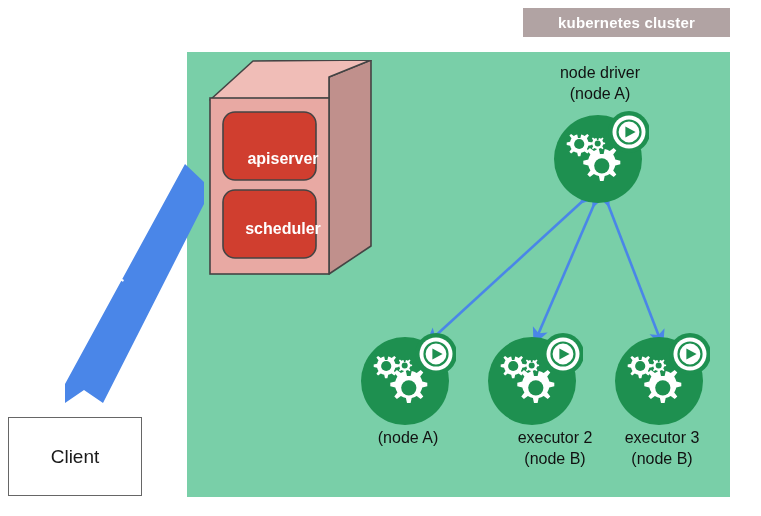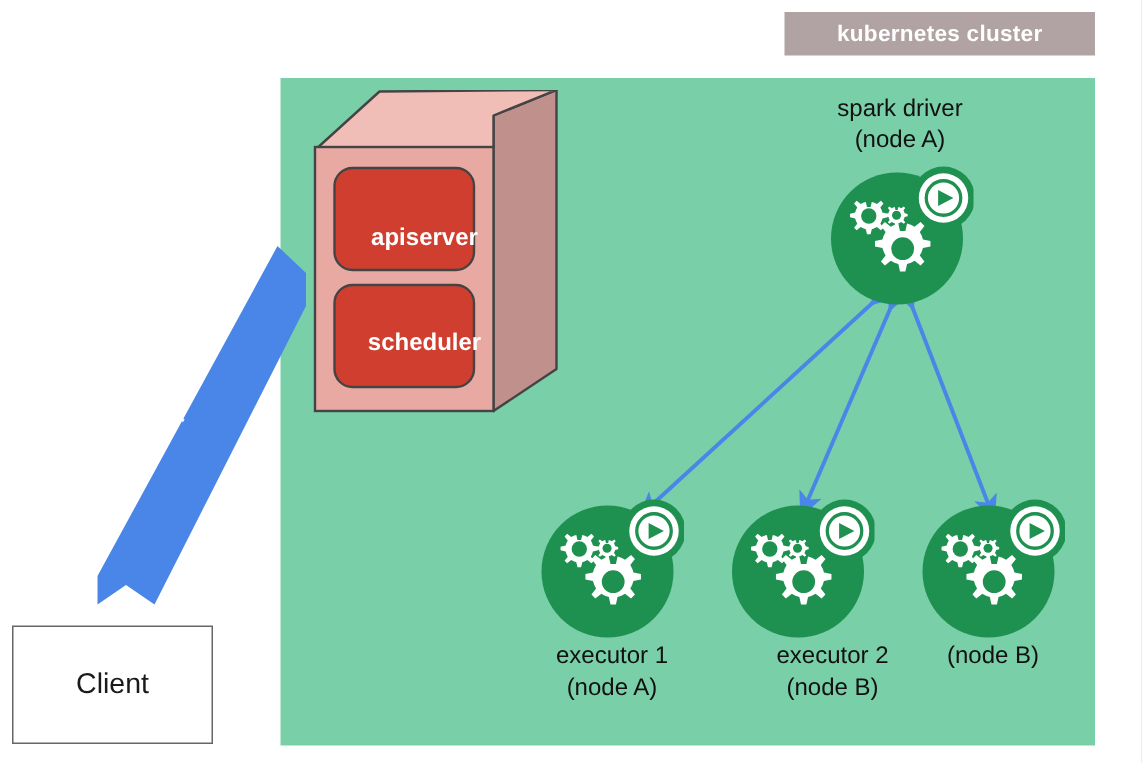--- a/index.html
+++ b/index.html
@@ -213,21 +213,21 @@
         <path d="M47,46 l3.6,0 1.1,-5.0 a17,17 0 0 1 5.0,2.1 l4.0,-3.1 2.6,2.6 -3.1,4.0 a17,17 0 0 1 2.1,5.0 l5.0,1.1 0,3.6 -5.0,1.1 a17,17 0 0 1 -2.1,5.0 l3.1,4.0 -2.6,2.6 -4.0,-3.1 a17,17 0 0 1 -5.0,2.1 l-1.1,5.0 -3.6,0 -1.1,-5.0 a17,17 0 0 1 -5.0,-2.1 l-4.0,3.1 -2.6,-2.6 3.1,-4.0 a17,17 0 0 1 -2.1,-5.0 l-5.0,-1.1 0,-3.6 5.0,-1.1 a17,17 0 0 1 2.1,-5.0 l-3.1,-4.0 2.6,-2.6 4.0,3.1 a17,17 0 0 1 5.0,-2.1 z"></path>
         <circle cx="48.8" cy="57.8" r="7.6" fill="#1e9050"></circle>
         <path d="M25,30 l2.4,0 0.8,-3.4 a11.5,11.5 0 0 1 3.4,1.4 l2.7,-2.1 1.7,1.7 -2.1,2.7 a11.5,11.5 0 0 1 1.4,3.4 l3.4,0.8 0,2.4 -3.4,0.8 a11.5,11.5 0 0 1 -1.4,3.4 l2.1,2.7 -1.7,1.7 -2.7,-2.1 a11.5,11.5 0 0 1 -3.4,1.4 l-0.8,3.4 -2.4,0 -0.8,-3.4 a11.5,11.5 0 0 1 -3.4,-1.4 l-2.7,2.1 -1.7,-1.7 2.1,-2.7 a11.5,11.5 0 0 1 -1.4,-3.4 l-3.4,-0.8 0,-2.4 3.4,-0.8 a11.5,11.5 0 0 1 1.4,-3.4 l-2.1,-2.7 1.7,-1.7 2.7,2.1 a11.5,11.5 0 0 1 3.4,-1.4 z"></path>
         <circle cx="26.2" cy="36.0" r="5.1" fill="#1e9050"></circle>
         <path d="M44,32 l1.4,0 0.5,-2.0 a6.8,6.8 0 0 1 2.0,0.8 l1.6,-1.2 1.0,1.0 -1.2,1.6 a6.8,6.8 0 0 1 0.8,2.0 l2.0,0.5 0,1.4 -2.0,0.5 a6.8,6.8 0 0 1 -0.8,2.0 l1.2,1.6 -1.0,1.0 -1.6,-1.2 a6.8,6.8 0 0 1 -2.0,0.8 l-0.5,2.0 -1.4,0 -0.5,-2.0 a6.8,6.8 0 0 1 -2.0,-0.8 l-1.6,1.2 -1.0,-1.0 1.2,-1.6 a6.8,6.8 0 0 1 -0.8,-2.0 l-2.0,-0.5 0,-1.4 2.0,-0.5 a6.8,6.8 0 0 1 0.8,-2.0 l-1.2,-1.6 1.0,-1.0 1.6,1.2 a6.8,6.8 0 0 1 2.0,-0.8 z"></path>
         <circle cx="44.7" cy="35.5" r="3.0" fill="#1e9050"></circle>
       </g>
     </svg>
   </div>
   <div class="node-caption" id="driver-caption">
-    <div>spark driver</div>
+    <div>node driver</div>
     <div>(node A)</div>
   </div>
 
   <div class="node" id="exec1-node">
     <svg width="96" height="96" viewBox="0 0 96 96" xmlns="http://www.w3.org/2000/svg">
       <circle cx="45" cy="51" r="44" fill="#1e9050"></circle>
       <circle cx="76" cy="24" r="21" fill="#1e9050"></circle>
       <circle cx="76" cy="24" r="16.5" fill="#ffffff"></circle>
       <circle cx="76" cy="24" r="11.5" fill="none" stroke="#1e9050" stroke-width="2.2"></circle>
       <polygon points="72.4,18.6 82.6,24 72.4,29.4" fill="#1e9050"></polygon>
@@ -235,21 +235,20 @@
         <path d="M47,46 l3.6,0 1.1,-5.0 a17,17 0 0 1 5.0,2.1 l4.0,-3.1 2.6,2.6 -3.1,4.0 a17,17 0 0 1 2.1,5.0 l5.0,1.1 0,3.6 -5.0,1.1 a17,17 0 0 1 -2.1,5.0 l3.1,4.0 -2.6,2.6 -4.0,-3.1 a17,17 0 0 1 -5.0,2.1 l-1.1,5.0 -3.6,0 -1.1,-5.0 a17,17 0 0 1 -5.0,-2.1 l-4.0,3.1 -2.6,-2.6 3.1,-4.0 a17,17 0 0 1 -2.1,-5.0 l-5.0,-1.1 0,-3.6 5.0,-1.1 a17,17 0 0 1 2.1,-5.0 l-3.1,-4.0 2.6,-2.6 4.0,3.1 a17,17 0 0 1 5.0,-2.1 z"></path>
         <circle cx="48.8" cy="57.8" r="7.6" fill="#1e9050"></circle>
         <path d="M25,30 l2.4,0 0.8,-3.4 a11.5,11.5 0 0 1 3.4,1.4 l2.7,-2.1 1.7,1.7 -2.1,2.7 a11.5,11.5 0 0 1 1.4,3.4 l3.4,0.8 0,2.4 -3.4,0.8 a11.5,11.5 0 0 1 -1.4,3.4 l2.1,2.7 -1.7,1.7 -2.7,-2.1 a11.5,11.5 0 0 1 -3.4,1.4 l-0.8,3.4 -2.4,0 -0.8,-3.4 a11.5,11.5 0 0 1 -3.4,-1.4 l-2.7,2.1 -1.7,-1.7 2.1,-2.7 a11.5,11.5 0 0 1 -1.4,-3.4 l-3.4,-0.8 0,-2.4 3.4,-0.8 a11.5,11.5 0 0 1 1.4,-3.4 l-2.1,-2.7 1.7,-1.7 2.7,2.1 a11.5,11.5 0 0 1 3.4,-1.4 z"></path>
         <circle cx="26.2" cy="36.0" r="5.1" fill="#1e9050"></circle>
         <path d="M44,32 l1.4,0 0.5,-2.0 a6.8,6.8 0 0 1 2.0,0.8 l1.6,-1.2 1.0,1.0 -1.2,1.6 a6.8,6.8 0 0 1 0.8,2.0 l2.0,0.5 0,1.4 -2.0,0.5 a6.8,6.8 0 0 1 -0.8,2.0 l1.2,1.6 -1.0,1.0 -1.6,-1.2 a6.8,6.8 0 0 1 -2.0,0.8 l-0.5,2.0 -1.4,0 -0.5,-2.0 a6.8,6.8 0 0 1 -2.0,-0.8 l-1.6,1.2 -1.0,-1.0 1.2,-1.6 a6.8,6.8 0 0 1 -0.8,-2.0 l-2.0,-0.5 0,-1.4 2.0,-0.5 a6.8,6.8 0 0 1 0.8,-2.0 l-1.2,-1.6 1.0,-1.0 1.6,1.2 a6.8,6.8 0 0 1 2.0,-0.8 z"></path>
         <circle cx="44.7" cy="35.5" r="3.0" fill="#1e9050"></circle>
       </g>
     </svg>
   </div>
   <div class="node-caption" id="exec1-caption">
-    <div>executor 1</div>
     <div>(node A)</div>
   </div>
 
   <div class="node" id="exec2-node">
     <svg width="96" height="96" viewBox="0 0 96 96" xmlns="http://www.w3.org/2000/svg">
       <circle cx="45" cy="51" r="44" fill="#1e9050"></circle>
       <circle cx="76" cy="24" r="21" fill="#1e9050"></circle>
       <circle cx="76" cy="24" r="16.5" fill="#ffffff"></circle>
       <circle cx="76" cy="24" r="11.5" fill="none" stroke="#1e9050" stroke-width="2.2"></circle>
       <polygon points="72.4,18.6 82.6,24 72.4,29.4" fill="#1e9050"></polygon>
@@ -279,20 +278,21 @@
         <path d="M47,46 l3.6,0 1.1,-5.0 a17,17 0 0 1 5.0,2.1 l4.0,-3.1 2.6,2.6 -3.1,4.0 a17,17 0 0 1 2.1,5.0 l5.0,1.1 0,3.6 -5.0,1.1 a17,17 0 0 1 -2.1,5.0 l3.1,4.0 -2.6,2.6 -4.0,-3.1 a17,17 0 0 1 -5.0,2.1 l-1.1,5.0 -3.6,0 -1.1,-5.0 a17,17 0 0 1 -5.0,-2.1 l-4.0,3.1 -2.6,-2.6 3.1,-4.0 a17,17 0 0 1 -2.1,-5.0 l-5.0,-1.1 0,-3.6 5.0,-1.1 a17,17 0 0 1 2.1,-5.0 l-3.1,-4.0 2.6,-2.6 4.0,3.1 a17,17 0 0 1 5.0,-2.1 z"></path>
         <circle cx="48.8" cy="57.8" r="7.6" fill="#1e9050"></circle>
         <path d="M25,30 l2.4,0 0.8,-3.4 a11.5,11.5 0 0 1 3.4,1.4 l2.7,-2.1 1.7,1.7 -2.1,2.7 a11.5,11.5 0 0 1 1.4,3.4 l3.4,0.8 0,2.4 -3.4,0.8 a11.5,11.5 0 0 1 -1.4,3.4 l2.1,2.7 -1.7,1.7 -2.7,-2.1 a11.5,11.5 0 0 1 -3.4,1.4 l-0.8,3.4 -2.4,0 -0.8,-3.4 a11.5,11.5 0 0 1 -3.4,-1.4 l-2.7,2.1 -1.7,-1.7 2.1,-2.7 a11.5,11.5 0 0 1 -1.4,-3.4 l-3.4,-0.8 0,-2.4 3.4,-0.8 a11.5,11.5 0 0 1 1.4,-3.4 l-2.1,-2.7 1.7,-1.7 2.7,2.1 a11.5,11.5 0 0 1 3.4,-1.4 z"></path>
         <circle cx="26.2" cy="36.0" r="5.1" fill="#1e9050"></circle>
         <path d="M44,32 l1.4,0 0.5,-2.0 a6.8,6.8 0 0 1 2.0,0.8 l1.6,-1.2 1.0,1.0 -1.2,1.6 a6.8,6.8 0 0 1 0.8,2.0 l2.0,0.5 0,1.4 -2.0,0.5 a6.8,6.8 0 0 1 -0.8,2.0 l1.2,1.6 -1.0,1.0 -1.6,-1.2 a6.8,6.8 0 0 1 -2.0,0.8 l-0.5,2.0 -1.4,0 -0.5,-2.0 a6.8,6.8 0 0 1 -2.0,-0.8 l-1.6,1.2 -1.0,-1.0 1.2,-1.6 a6.8,6.8 0 0 1 -0.8,-2.0 l-2.0,-0.5 0,-1.4 2.0,-0.5 a6.8,6.8 0 0 1 0.8,-2.0 l-1.2,-1.6 1.0,-1.0 1.6,1.2 a6.8,6.8 0 0 1 2.0,-0.8 z"></path>
         <circle cx="44.7" cy="35.5" r="3.0" fill="#1e9050"></circle>
       </g>
     </svg>
   </div>
   <div class="node-caption" id="exec3-caption">
+    <div>executor 3</div>
     <div>(node B)</div>
   </div>
 
   <div id="spark-submit">
     <svg width="165" height="250" viewBox="0 0 165 250" xmlns="http://www.w3.org/2000/svg">
       <polygon points="130,4 149,22 149,44 48,243 29,230 10,243 10,224" fill="#4a86e8"></polygon>
     </svg>
   </div>
   <div id="spark-submit-text">spark-submit</div>
 

